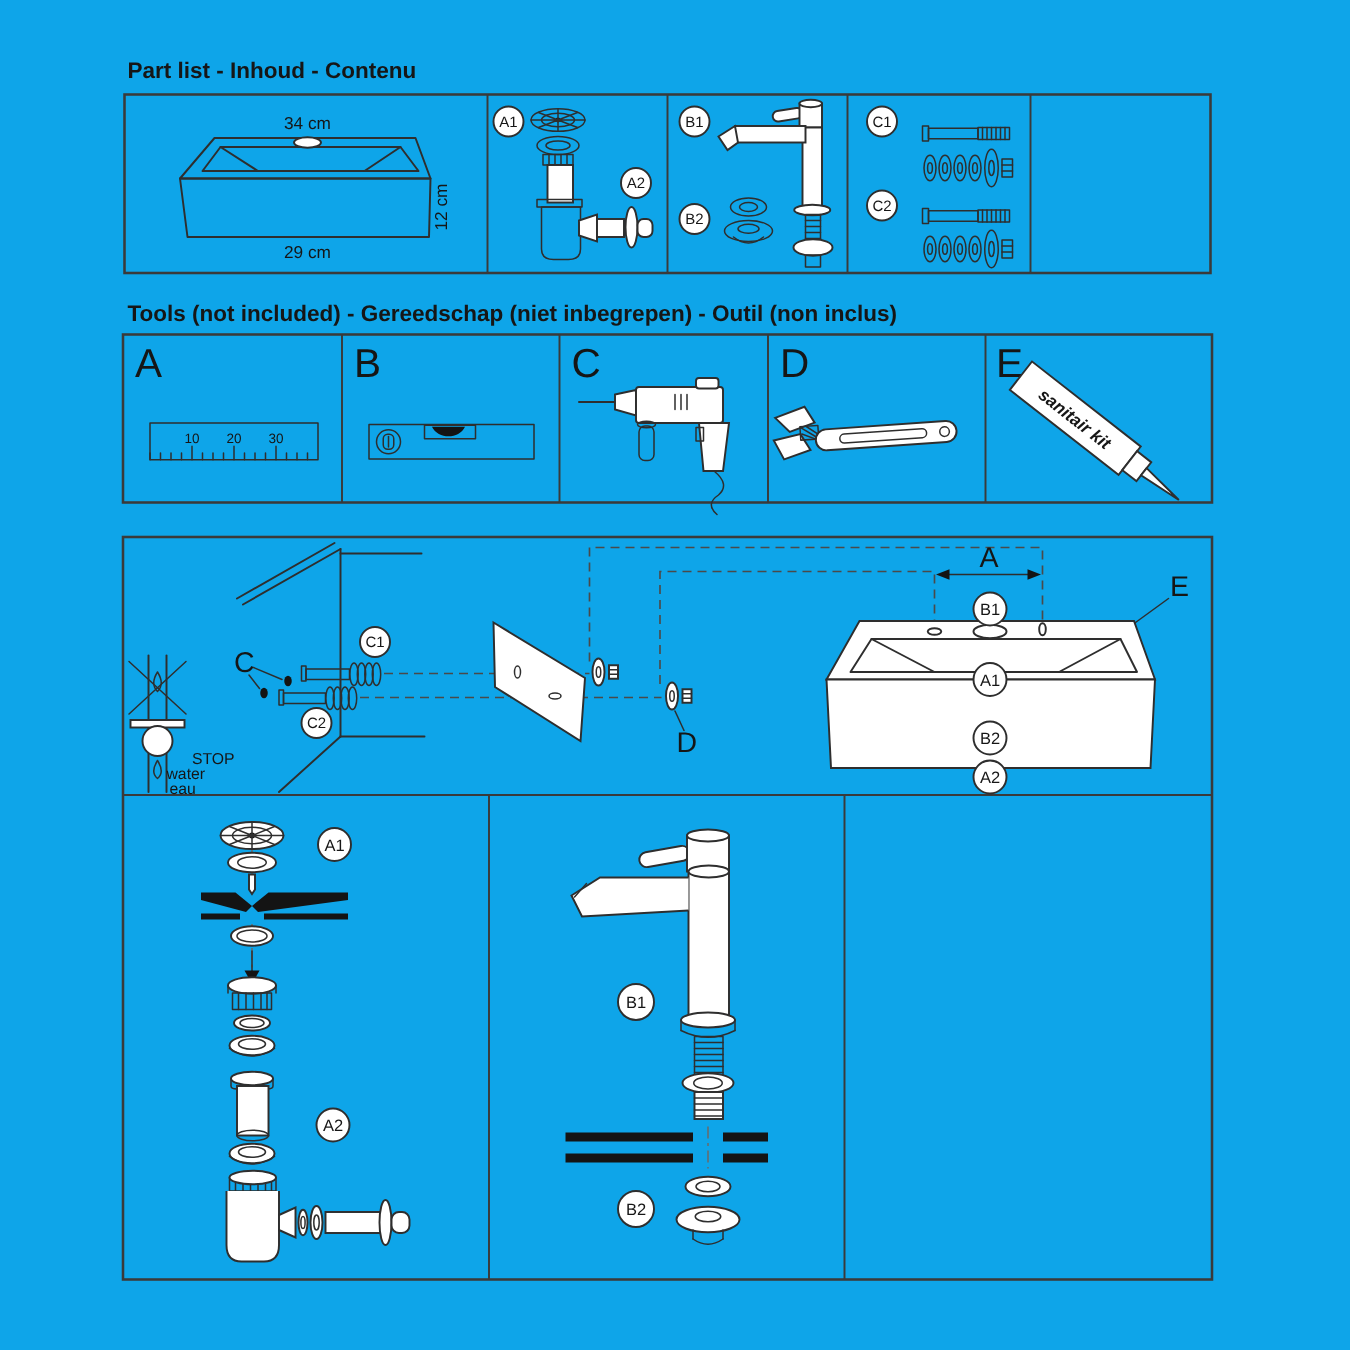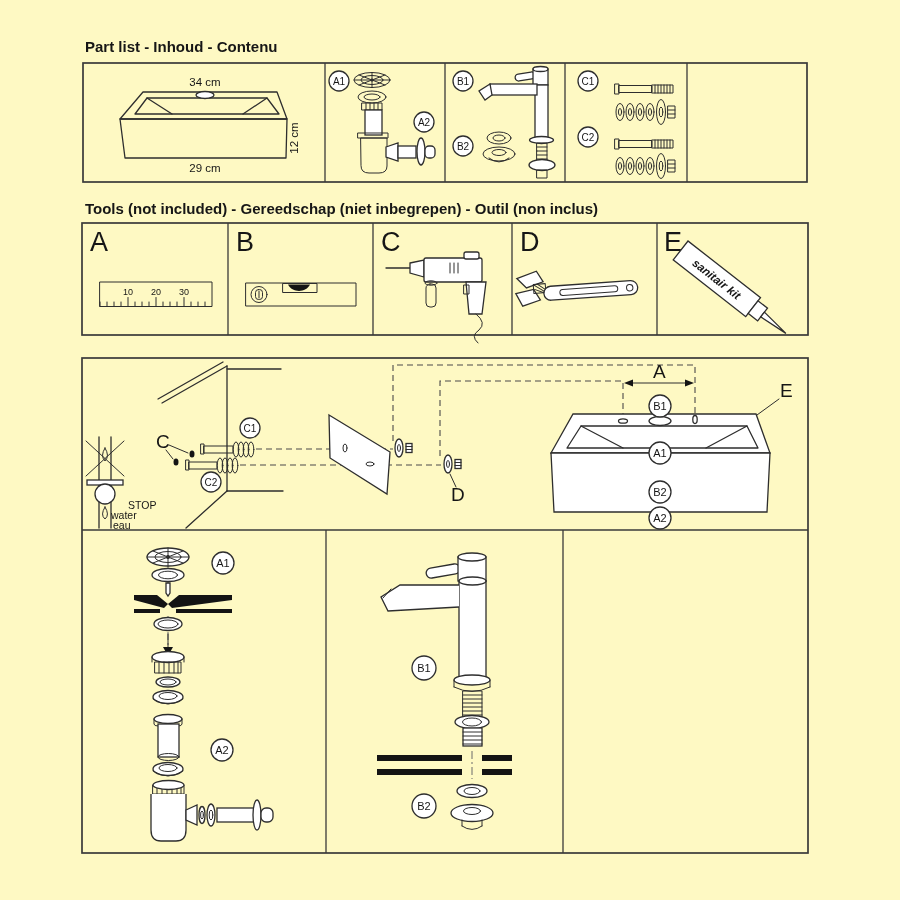--- a/index.html
+++ b/index.html
@@ -1,16 +1,16 @@
 <!DOCTYPE html>
 <html><head>
 <meta charset="utf-8">
 <style>
   html,body{margin:0;padding:0;background:#ffffff;}
-  #page{position:relative;width:900px;height:900px;background:#fef9c3;overflow:hidden;
+  #page{position:relative;width:900px;height:900px;background:#0ea5e9;overflow:hidden;
         font-family:"Liberation Sans",sans-serif;}
   svg text{font-family:"Liberation Sans",sans-serif;fill:#161616;}
   .ln{fill:none;stroke:#2e2e2e;stroke-width:1.3;stroke-linecap:round;stroke-linejoin:round;}
   .ln2{fill:none;stroke:#2e2e2e;stroke-width:1;stroke-linecap:round;stroke-linejoin:round;}
   .lnw{fill:#ffffff;stroke:#2e2e2e;stroke-width:1.3;}
   .bord{fill:none;stroke:#3a3a3a;stroke-width:1.7;}
   .div{stroke:#3a3a3a;stroke-width:1.3;}
   .blk{fill:#141414;stroke:none;}
   .dsh{fill:none;stroke:#4a4a4a;stroke-width:1.1;stroke-dasharray:6 4;}
   .cdot{fill:none;stroke:#6a6a6a;stroke-width:1;stroke-dasharray:8 3 2 3;}

